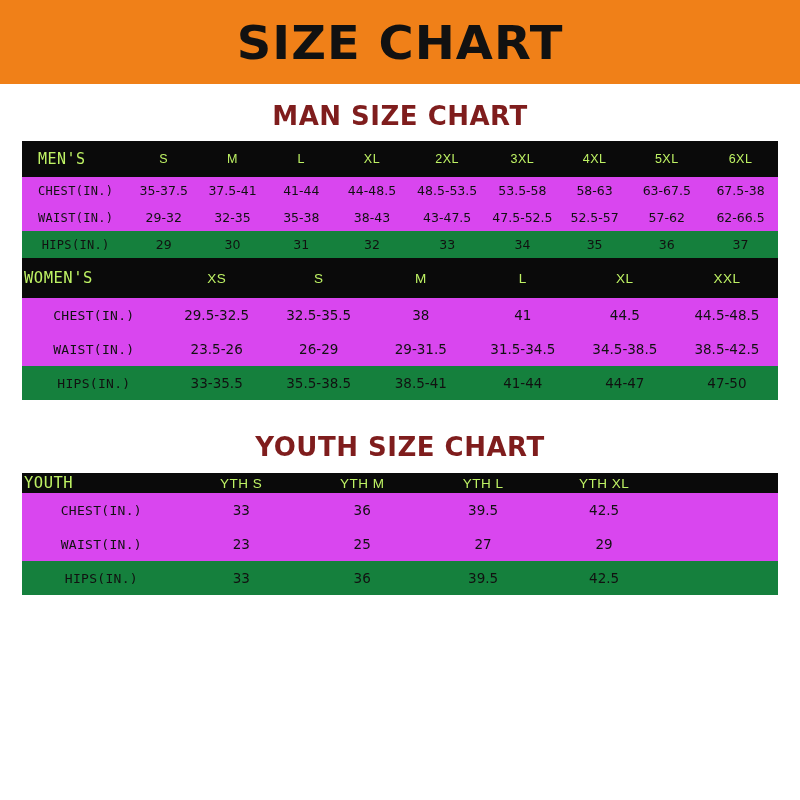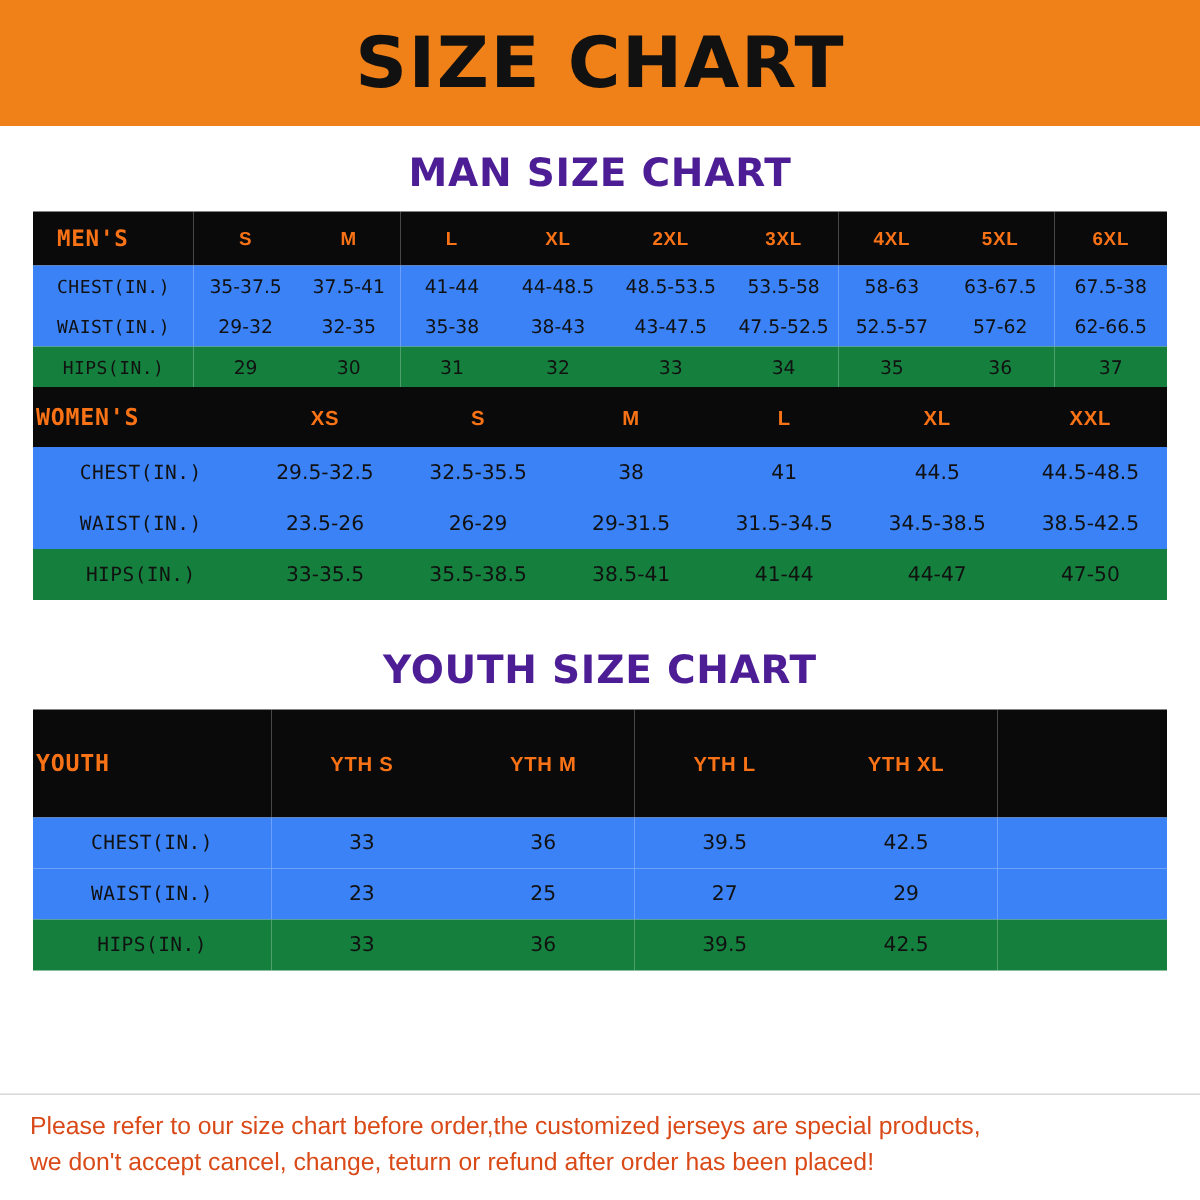--- a/index.html
+++ b/index.html
@@ -44,75 +44,75 @@
   .content {
     padding: 0 22px;
     box-sizing: border-box;
     flex: 1 1 auto;
   }
   .section-title {
     text-align: center;
     font-family: "DejaVu Sans", sans-serif;
     font-weight: bold;
     font-size: 26px;
-    color: #4c1d95;
+    color: #7f1d1d;
     letter-spacing: 0.5px;
   }
   .t1 { margin: 17px 0 10px 0; }
   .t2 { margin: 18px 0 11px 0; }
   .t3 { margin: 32px 0 11px 0; }
 
   table {
     width: 100%;
     border-collapse: collapse;
     table-layout: fixed;
     font-size: 12.5px;
     color: #111;
   }
   table.men   { font-size: 12.5px; }
   table.women { font-size: 13.5px; }
   table.youth { font-size: 13.5px; }
 
   thead th {
     background: #0a0a0a;
-    color: #f97316;
-    font-weight: bold;
+    color: #bef264;
+    font-weight: normal;
     padding: 9px 2px;
     text-align: center;
     letter-spacing: 0.5px;
   }
   thead th.lbl {
     text-align: left;
     padding-left: 16px;
     font-family: "DejaVu Sans Mono", monospace;
     font-size: 15px;
     letter-spacing: 0.5px;
   }
   table.women thead th { padding: 11px 2px; }
   table.women thead th.lbl { font-size: 15.5px; }
-  table.youth thead th { padding: 27px 2px; }
+  table.youth thead th { padding: 1px 2px; }
   table.youth thead th.lbl { font-size: 15.5px; }
 
   tbody td {
     text-align: center;
     padding: 6px 2px;
     font-family: "DejaVu Sans", sans-serif;
   }
   tbody td.lbl {
     text-align: center;
     font-family: "DejaVu Sans Mono", monospace;
     letter-spacing: 0.3px;
     font-size: 12px;
   }
   table.women tbody td { padding: 9px 2px; }
   table.women tbody td.lbl { font-size: 13px; }
   table.youth tbody td { padding: 9px 2px; }
   table.youth tbody td.lbl { font-size: 13px; }
 
-  tbody tr.r-light td { background: #3b82f6; }
+  tbody tr.r-light td { background: #d946ef; }
   tbody tr.r-dark  td { background: #15803d; }
 
   
   .footer-note {
     background: #ffffff;
     border-top: 1px solid #d8d8d8;
     padding: 10px 20px 12px 20px;
     box-sizing: border-box;
     flex: 0 0 auto;
   }
@@ -299,18 +299,14 @@
           <td>36</td>
           <td>39.5</td>
           <td>42.5</td>
           <td></td>
         </tr>
       </tbody>
     </table>
 
   </div>
 
-  <div class="footer-note">
-    <p>Please refer to our size chart before order,the customized jerseys are special products,</p>
-    <p>we don't accept cancel, change, teturn or refund after order has been placed!</p>
-  </div>
 
 </div>
 
 </body></html>

